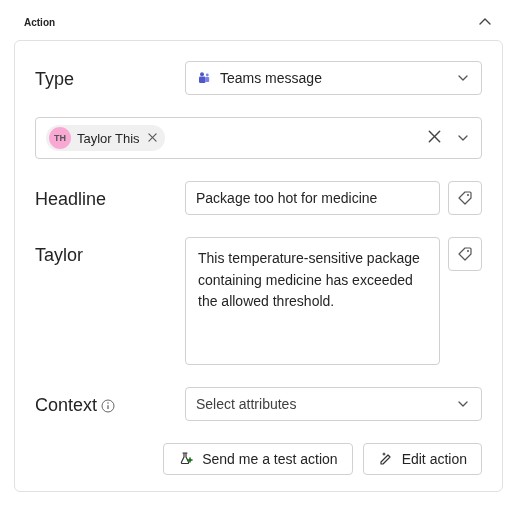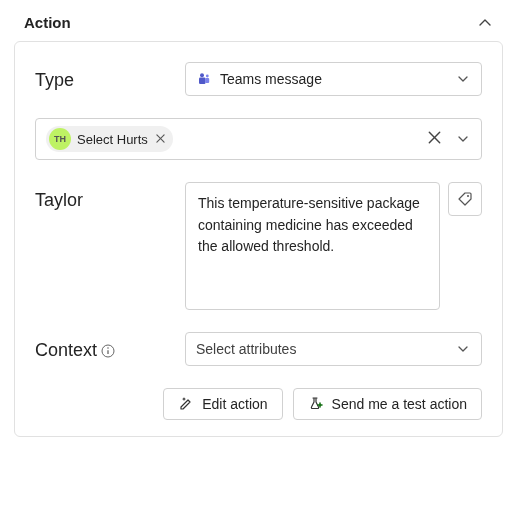--- a/index.html
+++ b/index.html
@@ -15,21 +15,21 @@
       width: 517px;
     }
     .section-header {
       display: flex;
       justify-content: space-between;
       align-items: center;
       padding: 14px 24px 10px 24px;
     }
     .section-title {
       font-weight: 600;
-      font-size: 15px;
+      font-size: 10px;
     }
     .chevron-toggle {
       cursor: pointer;
       width: 16px;
       height: 16px;
       display: flex;
       align-items: center;
       justify-content: center;
     }
     .card {
@@ -116,21 +116,21 @@
       background: #f0f0f0;
       border-radius: 14px;
       padding: 2px 8px 2px 3px;
       gap: 6px;
       font-size: 13px;
     }
     .chip .avatar {
       width: 22px;
       height: 22px;
       border-radius: 50%;
-      background: #bef264;
+      background: #f9a8d4;
       display: inline-flex;
       align-items: center;
       justify-content: center;
       font-size: 9px;
       font-weight: 600;
       color: #555;
     }
     .chip .remove {
       cursor: pointer;
       font-size: 12px;
@@ -231,21 +231,21 @@
       </div>
     </div>
   </div>
 
   <div class="form-row">
     <div class="control-col">
       <div class="people-box">
         <span class="people-left">
           <span class="chip">
             <span class="avatar">TH</span>
-            <span>Select Hurts</span>
+            <span>Taylor This</span>
             <span class="remove">
               <svg width="9" height="9" viewBox="0 0 10 10" stroke="#555" stroke-width="1.2" stroke-linecap="round">
                   <line x1="1" y1="1" x2="9" y2="9"></line>
                   <line x1="9" y1="1" x2="1" y2="9"></line>
                 </svg>
             </span>
           </span>
         </span>
         <span class="people-right">
           <span class="x-icon">
@@ -257,20 +257,32 @@
           <span class="icon16">
             <svg width="12" height="12" viewBox="0 0 12 12" fill="none" stroke="#555" stroke-width="1.3" stroke-linecap="round" stroke-linejoin="round">
                 <polyline points="2,4 6,8 10,4"></polyline>
               </svg>
           </span>
         </span>
       </div>
     </div>
   </div>
 
+  <div class="form-row">
+    <div class="label">Headline</div>
+    <div class="control-col">
+      <input class="input-box" type="text" value="Package too hot for medicine" style="">
+      <div class="tag-btn">
+        <svg width="16" height="16" viewBox="0 0 16 16" fill="none" stroke="#555" stroke-width="1.2" stroke-linejoin="round">
+            <path d="M8 2 H13 A1 1 0 0 1 14 3 V8 L8 14 L2 8 Z"></path>
+            <circle cx="11" cy="5" r="1" fill="#555" stroke="none"></circle>
+          </svg>
+      </div>
+    </div>
+  </div>
 
   <div class="form-row">
     <div class="label">Taylor</div>
     <div class="control-col">
       <textarea class="textarea-box" style="">This temperature-sensitive package containing medicine has exceeded the allowed threshold.</textarea>
       <div class="tag-btn">
         <svg width="16" height="16" viewBox="0 0 16 16" fill="none" stroke="#555" stroke-width="1.2" stroke-linejoin="round">
             <path d="M8 2 H13 A1 1 0 0 1 14 3 V8 L8 14 L2 8 Z"></path>
             <circle cx="11" cy="5" r="1" fill="#555" stroke="none"></circle>
           </svg>
@@ -298,30 +310,30 @@
             </svg>
         </span>
       </div>
     </div>
   </div>
 
   <div class="button-row">
     <button class="btn">
       <span class="icon16">
         <svg width="16" height="16" viewBox="0 0 16 16" fill="none" stroke="#333" stroke-width="1.2" stroke-linecap="round" stroke-linejoin="round">
+          <path d="M5 2 L9 2 M6 2 L6 6 L3.5 11 A1 1 0 0 0 4.5 12.5 L9.5 12.5 A1 1 0 0 0 10.5 11 L8 6 L8 2"></path>
+          <path d="M10 9 L14 9 M12 7 L12 11" stroke="#0b6a0b" stroke-width="1.5"></path>
+        </svg>
+      </span>
+      <span>Send me a test action</span>
+    </button>
+    <button class="btn">
+      <span class="icon16">
+        <svg width="16" height="16" viewBox="0 0 16 16" fill="none" stroke="#333" stroke-width="1.2" stroke-linecap="round" stroke-linejoin="round">
           <path d="M3 11 L3 13 L5 13 L12 6 L10 4 Z"></path>
           <path d="M5 3 L7 3 M6 2 L6 4" stroke="#333"></path>
         </svg>
       </span>
       <span>Edit action</span>
     </button>
-    <button class="btn">
-      <span class="icon16">
-        <svg width="16" height="16" viewBox="0 0 16 16" fill="none" stroke="#333" stroke-width="1.2" stroke-linecap="round" stroke-linejoin="round">
-          <path d="M5 2 L9 2 M6 2 L6 6 L3.5 11 A1 1 0 0 0 4.5 12.5 L9.5 12.5 A1 1 0 0 0 10.5 11 L8 6 L8 2"></path>
-          <path d="M10 9 L14 9 M12 7 L12 11" stroke="#0b6a0b" stroke-width="1.5"></path>
-        </svg>
-      </span>
-      <span>Send me a test action</span>
-    </button>
   </div>
 
 </div>
 
 </body></html>

